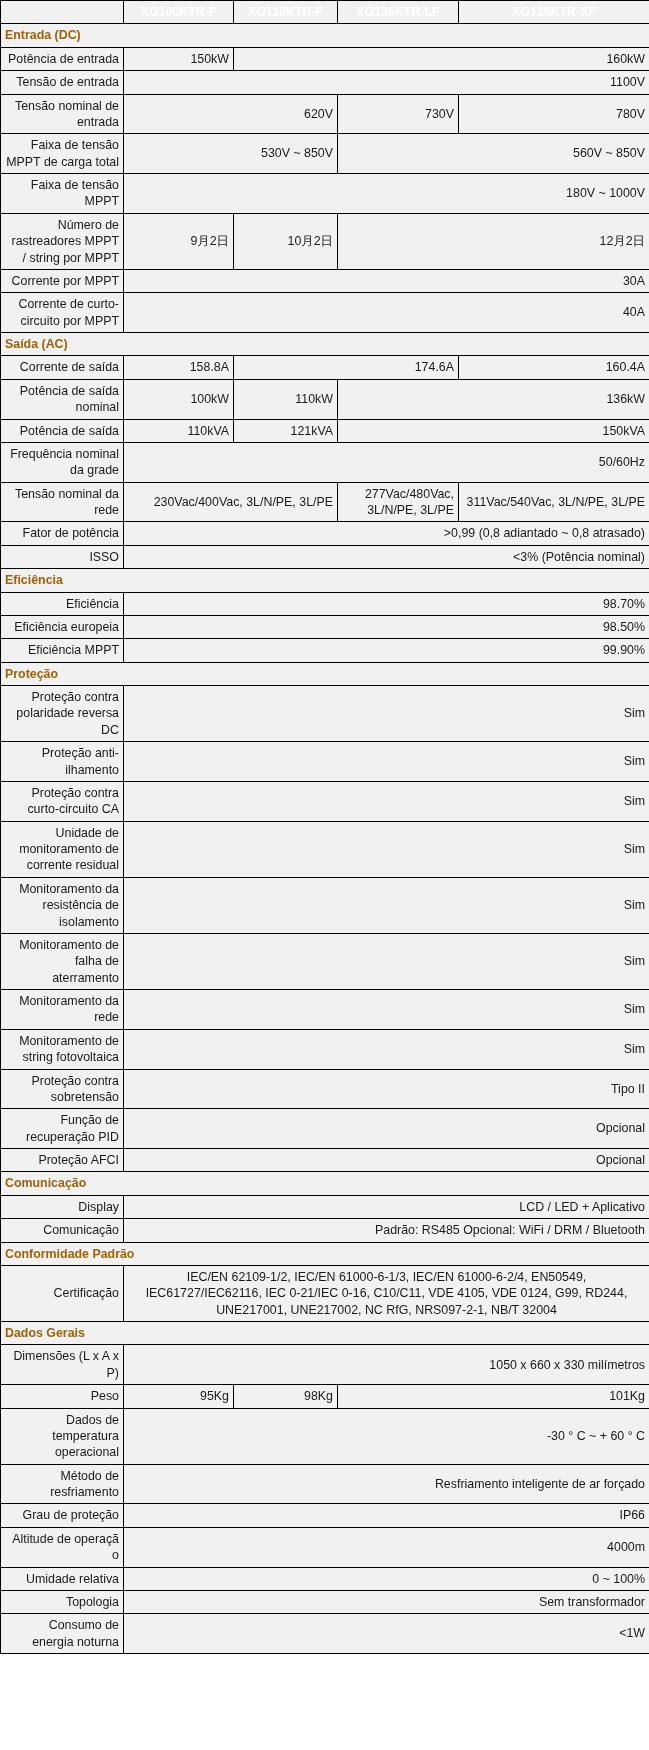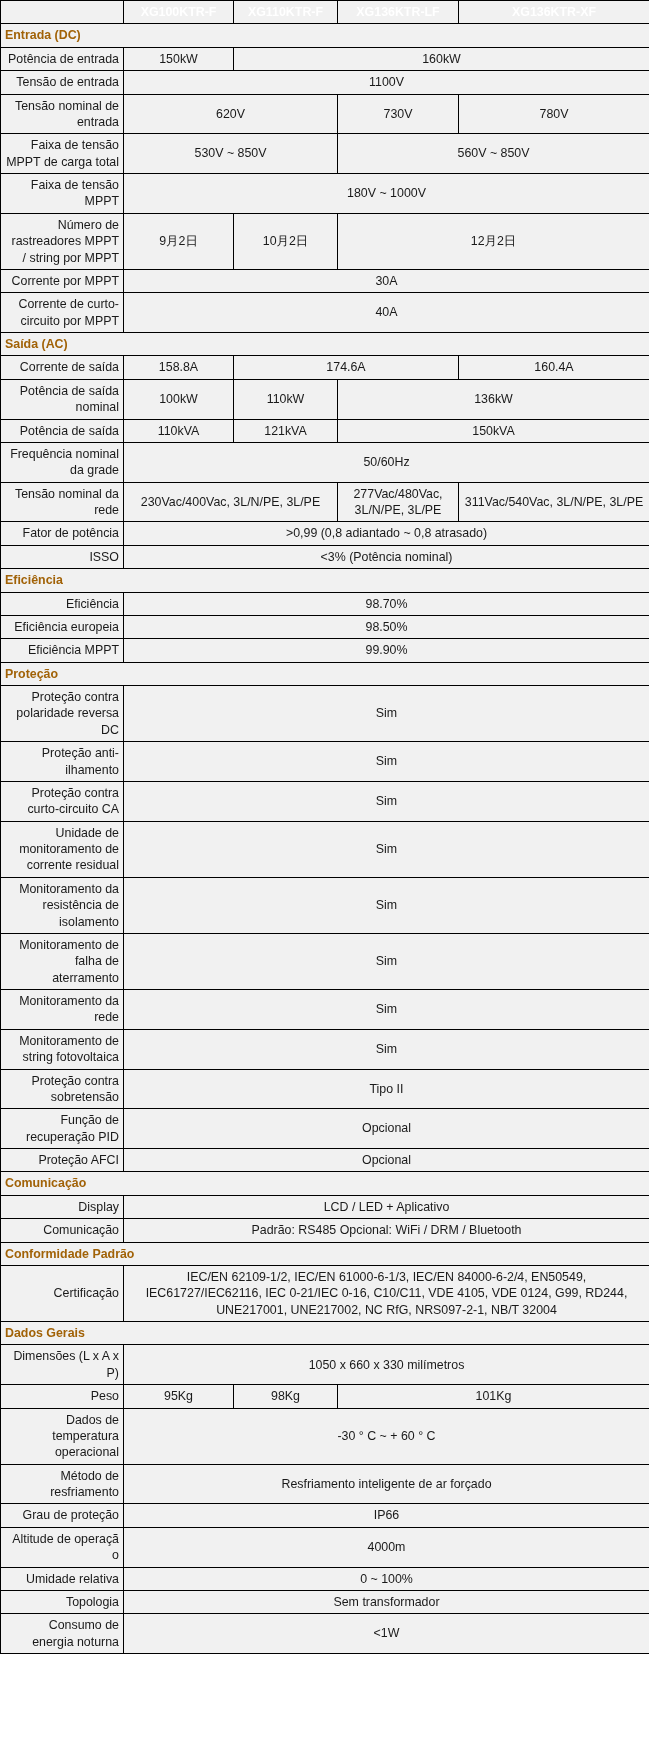--- a/index.html
+++ b/index.html
@@ -33,21 +33,21 @@
     vertical-align: middle;
     background: #f1f1f1;
   }
   td.label-cell {
     text-align: right;
     background: #f1f1f1;
     word-wrap: break-word;
     overflow-wrap: break-word;
   }
   td.value-cell {
-    text-align: center;
+    text-align: right;
     background: #f1f1f1;
   }
   tr.header-row td {
     background: #0aa03c;
     color: #ffffff;
     font-weight: bold;
     font-size: 13.4px;
     text-align: center;
     padding: 4px 2px;
     border: 1px solid #ffffff;
@@ -245,21 +245,21 @@
       </tr>
       <tr>
         <td class="label-cell">Comunicação</td>
         <td class="value-cell" colspan="4">Padrão: RS485 Opcional: WiFi / DRM / Bluetooth</td>
       </tr>
       <tr class="section-row">
         <td colspan="5">Conformidade Padrão</td>
       </tr>
       <tr>
         <td class="label-cell">Certificação</td>
-        <td class="value-cell cert-cell" colspan="4">IEC/EN 62109-1/2, IEC/EN 61000-6-1/3, IEC/EN 84000-6-2/4, EN50549, IEC61727/IEC62116, IEC 0-21/IEC 0-16, C10/C11, VDE 4105, VDE 0124, G99, RD244, UNE217001, UNE217002, NC RfG, NRS097-2-1, NB/T 32004</td>
+        <td class="value-cell cert-cell" colspan="4">IEC/EN 62109-1/2, IEC/EN 61000-6-1/3, IEC/EN 61000-6-2/4, EN50549, IEC61727/IEC62116, IEC 0-21/IEC 0-16, C10/C11, VDE 4105, VDE 0124, G99, RD244, UNE217001, UNE217002, NC RfG, NRS097-2-1, NB/T 32004</td>
       </tr>
       <tr class="section-row">
         <td colspan="5">Dados Gerais</td>
       </tr>
       <tr>
         <td class="label-cell">Dimensões (L x A x P)</td>
         <td class="value-cell" colspan="4">1050 x 660 x 330 milímetros</td>
       </tr>
       <tr>
         <td class="label-cell">Peso</td>

